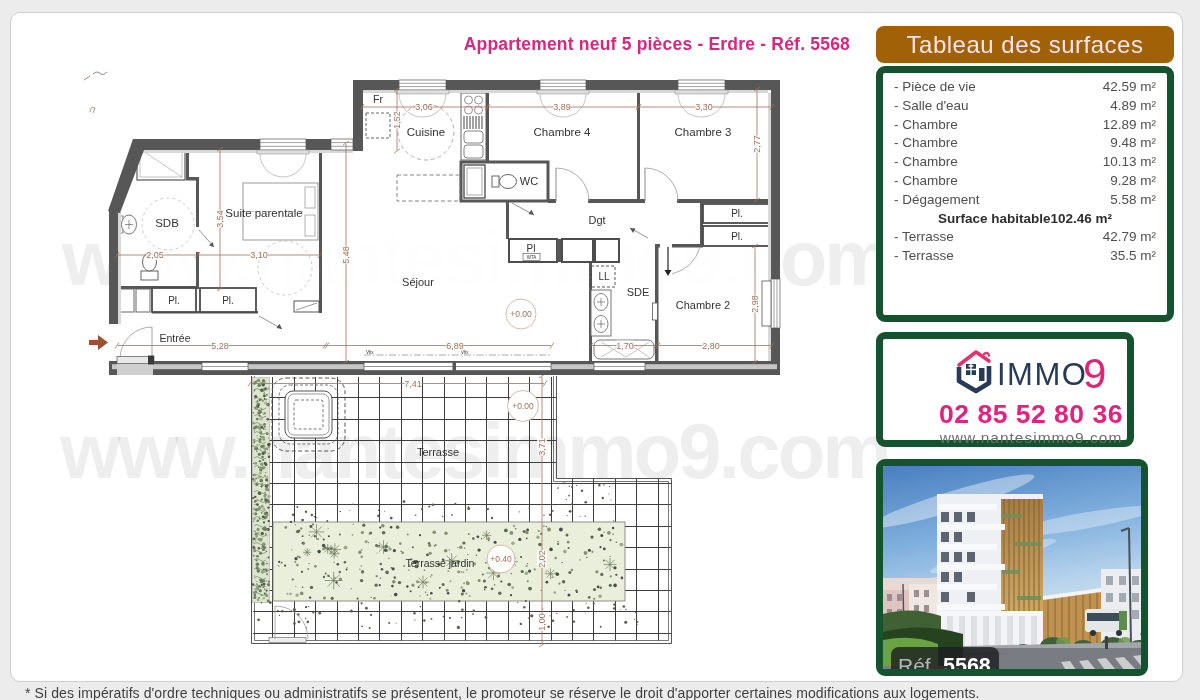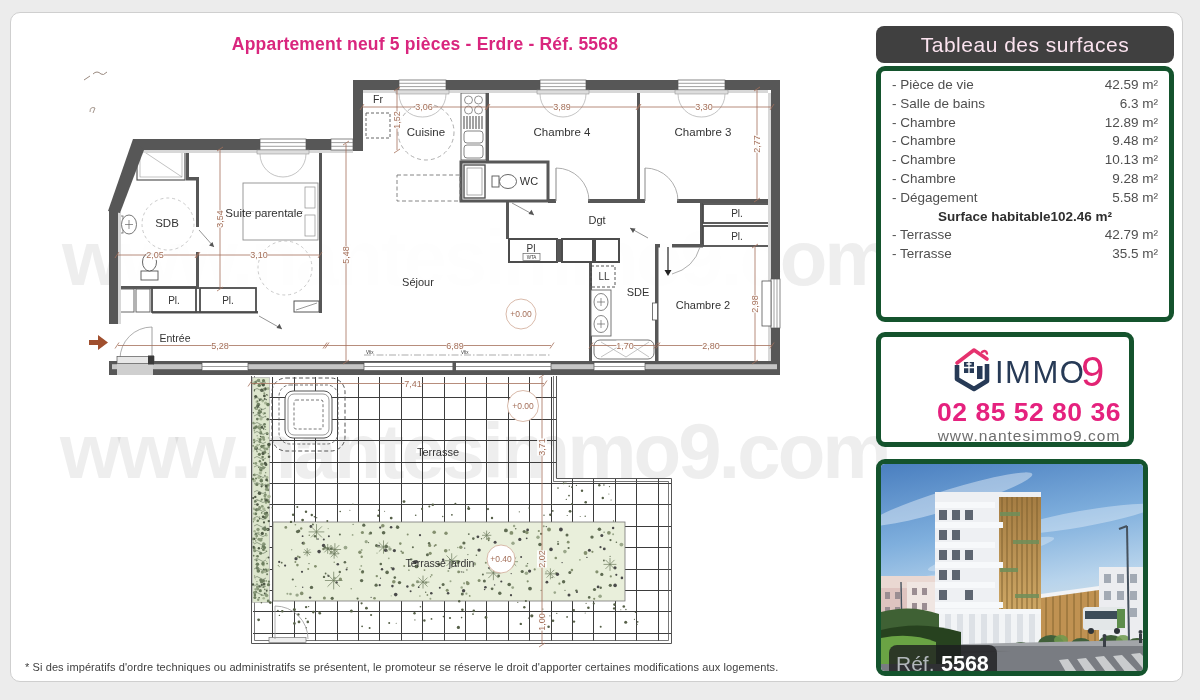--- a/index.html
+++ b/index.html
@@ -1,26 +1,26 @@
 <!DOCTYPE html>
 <html lang="fr"><head><meta charset="utf-8">
 <title>Appartement neuf 5 pièces - Erdre - Réf. 5568</title>
 <style>
 * { margin:0; padding:0; box-sizing:border-box; }
 html,body { width:1200px; height:700px; background:#ececec; font-family:"Liberation Sans", sans-serif; overflow:hidden; }
 #card { position:absolute; left:10px; top:12px; width:1173px; height:670px; background:#fff; border:1px solid #cfcfcf; border-radius:10px; }
-#title { position:absolute; left:0; top:34px; width:850px; text-align:center; font-size:17.5px; font-weight:bold; color:#d9267e; letter-spacing:0.2px; }
-.panel { position:absolute; background:#fff; border:5px solid #14532d; border-radius:9px; }
-#thead { position:absolute; left:876px; top:26px; width:298px; height:37px; background:#404040; border-radius:8px; color:#fbe3ef; font-size:21px; text-align:center; line-height:37px; letter-spacing:0.5px; }
+#title { position:absolute; left:0; top:34px; width:850px; text-align:right; font-size:17.5px; font-weight:bold; color:#d9267e; letter-spacing:0.2px; }
+.panel { position:absolute; background:#fff; border:7px solid #14532d; border-radius:9px; }
+#thead { position:absolute; left:876px; top:26px; width:298px; height:37px; background:#a16207; border-radius:8px; color:#fbe3ef; font-size:24px; text-align:center; line-height:37px; letter-spacing:0.5px; }
 #ttable { left:876px; top:66px; width:298px; height:256px; padding:5px 11px 0 11px; }
 #ttable div { display:flex; justify-content:space-between; font-size:13.5px; line-height:18.8px; color:#4f4f4f; }
 #ttable div.b { font-weight:bold; color:#2e2e2e;justify-content:center; }
 #logocard { left:876px; top:332px; width:258px; height:115px; }
 #photocard { left:876px; top:459px; width:272px; height:217px; overflow:hidden; }
-#footer { position:absolute; left:25px; top:661px; font-size:11px; color:#3f3f3f; letter-spacing:0.1px; }
+#footer { position:absolute; left:25px; top:685px; font-size:14px; color:#3f3f3f; letter-spacing:0.1px; }
 </style></head>
 <body>
 
 <div id="card"></div>
 
 <div id="title">Appartement neuf 5 pièces - Erdre - Réf. 5568</div>
 
 <svg width="1200" height="700" viewBox="0 0 1200 700" style="position:absolute;left:0;top:0" xmlns="http://www.w3.org/2000/svg">
     <defs>
       <pattern id="grid" width="21.4" height="21.4" patternUnits="userSpaceOnUse" patternTransform="translate(251.5,376.5)">
@@ -1185,22 +1185,22 @@
   </svg>
 
 <div id="thead">Tableau des surfaces</div>
 
 <div id="ttable" class="panel">
     <div>
       <span>- Pièce de vie</span>
       <span>42.59 m²</span>
     </div>
     <div>
-      <span>- Salle de bains</span>
-      <span>6.3 m²</span>
+      <span>- Salle d'eau</span>
+      <span>4.89 m²</span>
     </div>
     <div>
       <span>- Chambre</span>
       <span>12.89 m²</span>
     </div>
     <div>
       <span>- Chambre</span>
       <span>9.48 m²</span>
     </div>
     <div>

